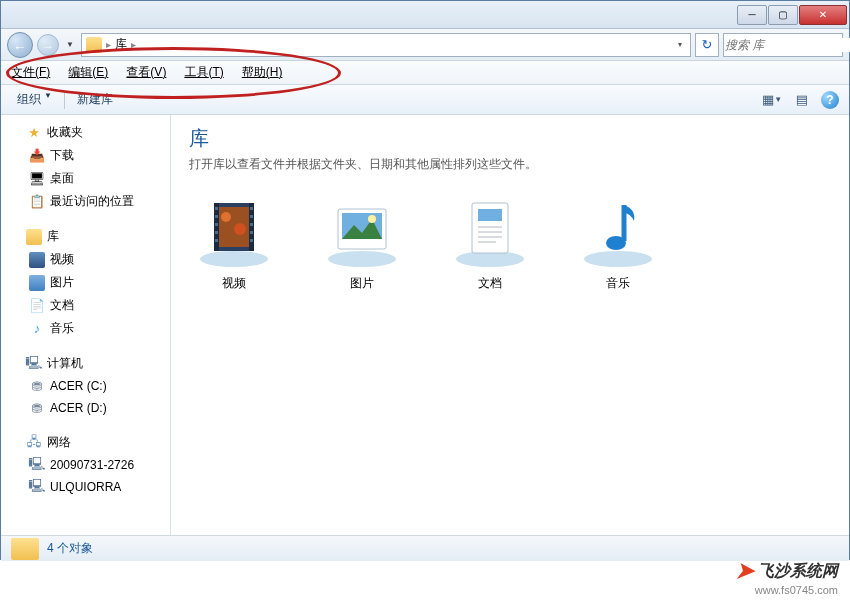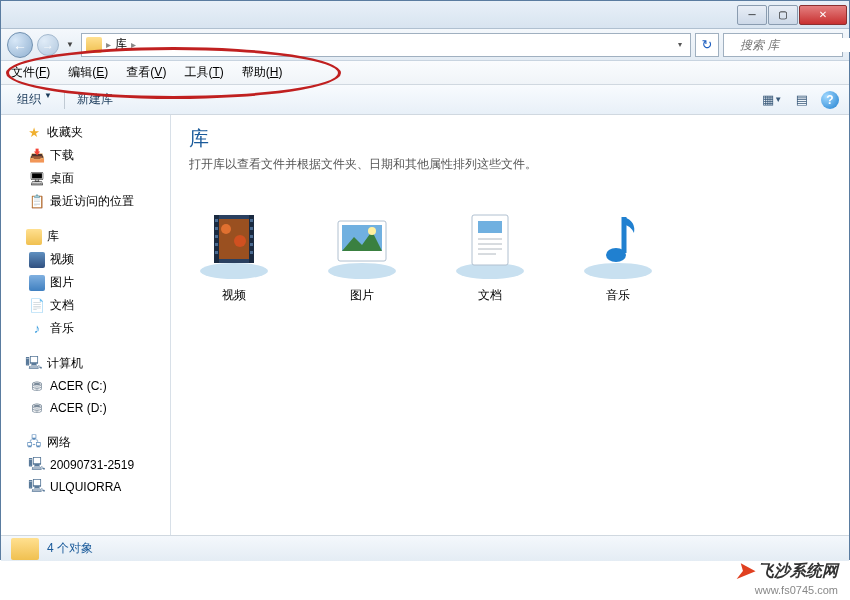--- a/index.html
+++ b/index.html
@@ -19,26 +19,26 @@
 .nav-fwd { width: 22px; height: 22px; opacity: 0.6; font-size: 12px; }
 .nav-dropdown { width: 14px; height: 20px; display: flex; align-items: center; justify-content: center; font-size: 8px; color: #444; cursor: pointer; }
 
 .addressbar { flex: 1; height: 24px; background: #fff; border: 1px solid #a0b0c0; display: flex; align-items: center; padding: 0 4px; gap: 4px; }
 .addr-icon { width: 16px; height: 16px; background: linear-gradient(#ffe090, #f0c050); border-radius: 2px; }
 .addr-sep { color: #888; font-size: 10px; }
 .addr-text { font-size: 12px; }
 .addr-drop { margin-left: auto; font-size: 8px; color: #555; padding: 0 4px; cursor: pointer; }
 .refresh-btn { width: 24px; height: 24px; border: 1px solid #a0b0c0; background: #fff; display: flex; align-items: center; justify-content: center; font-size: 13px; color: #2060c0; cursor: pointer; }
 
-.searchbox { width: 120px; height: 24px; background: #fff; border: 1px solid #a0b0c0; display: flex; align-items: center; padding: 0 16px; gap: 4px; }
+.searchbox { width: 120px; height: 24px; background: #fff; border: 1px solid #a0b0c0; display: flex; align-items: center; padding: 0 1px; gap: 4px; }
 .searchbox input { border: none; outline: none; flex: 1; font-size: 12px; color: #888; font-style: italic; }
 
 
 .menubar { height: 24px; background: linear-gradient(to bottom, #fafcfe, #f0f4f8); display: flex; align-items: center; padding: 0 10px; gap: 18px; border-bottom: 1px solid #d0d8e0; position: relative; }
-.menu-item { font-size: 12px; cursor: pointer; position: relative; z-index: 5; }
+.menu-item { font-size: 12px; cursor: pointer; position: relative; z-index: 5; text-decoration: underline; }
 .menu-item u { text-decoration: underline; }
 
 .red-ellipse { position: absolute; left: 5px; top: -14px; width: 335px; height: 52px; border: 3px solid #c02020; border-radius: 50%; pointer-events: none; z-index: 10; }
 
 
 .toolbar { height: 30px; background: linear-gradient(to bottom, #f8fbfe, #e8f0f8); display: flex; align-items: center; padding: 0 10px; gap: 6px; border-bottom: 1px solid #d0d8e0; }
 .tool-item { font-size: 12px; color: #1a3a5a; cursor: pointer; padding: 3px 6px; display: flex; align-items: flex-start; gap: 3px; }
 .tool-drop { font-size: 8px; }
 .tool-sep { width: 1px; height: 18px; background: #c0cad4; }
 .tool-right { margin-left: auto; display: flex; gap: 8px; align-items: center; }
@@ -64,21 +64,21 @@
 .pic-i { background: linear-gradient(#80b0e0,#4080c0); border-radius: 2px; }
 .doc-i { color: #5080b0; }
 .mus-i { color: #40a0e0; }
 .comp-i { color: #5a7a9a; }
 .drv-i { color: #7a8a9a; }
 .net-i { color: #5a8aba; }
 
 
 .content { flex: 1; background: #fff; padding: 10px 18px; overflow: auto; }
 .content-title { font-size: 20px; color: #1a5a9a; margin-bottom: 4px; }
-.content-sub { font-size: 12px; color: #555; margin-bottom: 36px; }
+.content-sub { font-size: 12px; color: #555; margin-bottom: 24px; }
 .items { display: flex; gap: 38px; flex-wrap: wrap; }
 .lib-item { width: 90px; display: flex; flex-direction: column; align-items: center; gap: 6px; cursor: pointer; }
 .lib-thumb { width: 76px; height: 72px; position: relative; }
 .lib-thumb svg { width: 100%; height: 100%; }
 .lib-label { font-size: 12px; text-align: center; }
 
 
 .statusbar { height: 26px; background: linear-gradient(to bottom, #f4f8fc, #e4ecf4); border-top: 1px solid #d0d8e0; display: flex; align-items: center; padding: 8px 10px; gap: 8px; font-size: 12px; color: #1a5a9a; }
 .status-icon { width: 28px; height: 22px; background: linear-gradient(#ffe090,#f0c050); border-radius: 2px; }
 
@@ -203,21 +203,21 @@
             </div>
         </div>
         <div class="tree-group">
           <div class="tree-head">
               <span class="exp"></span>
               <span class="ticon net-i">🖧</span>
               <span>网络</span>
             </div>
           <div class="tree-item">
               <span class="ticon comp-i">🖳</span>
-              <span>20090731-2519</span>
+              <span>20090731-2726</span>
             </div>
           <div class="tree-item">
               <span class="ticon comp-i">🖳</span>
               <span>ULQUIORRA</span>
             </div>
         </div>
       </div>
     </div>
 
     <div class="content">

